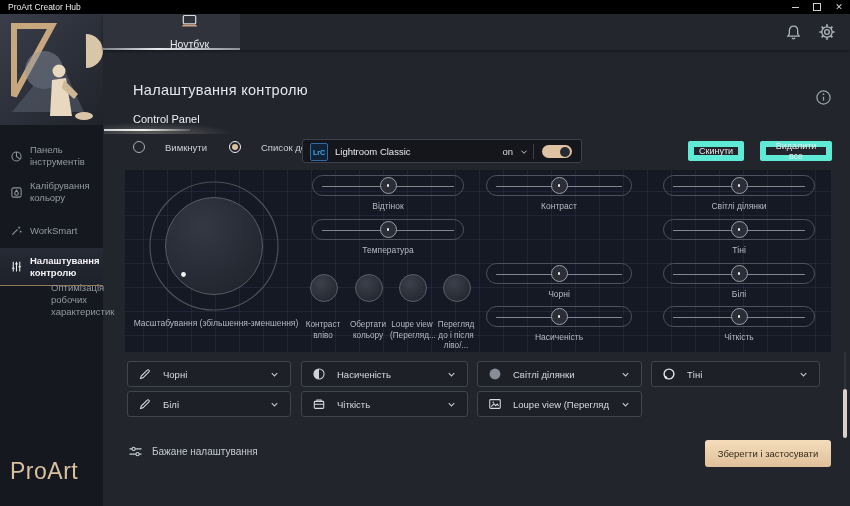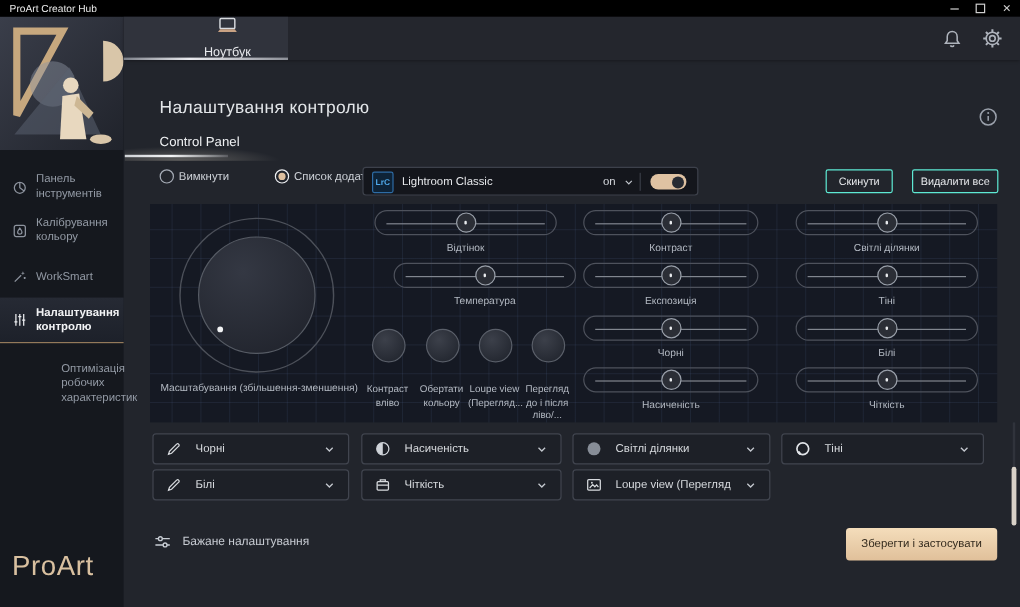--- a/index.html
+++ b/index.html
@@ -31,34 +31,34 @@
   .topicons{position:absolute;right:14px;top:0;height:36px;display:flex;align-items:center;gap:16px;}
 
   
   .page-title{position:absolute;left:133px;top:82px;font-size:14.5px;color:#e4e7ea;letter-spacing:.3px;}
   .info{position:absolute;left:815px;top:89px;cursor:pointer;}
   .subtab{position:absolute;left:133px;top:113px;font-size:11px;color:#eef0f2;cursor:pointer;}
   .subtab-glow{position:absolute;left:104px;top:122px;width:130px;height:12px;background:radial-gradient(ellipse at 35% 100%,rgba(255,244,222,.28),rgba(255,244,222,0) 70%);}
   .subtab-line{position:absolute;left:104px;top:129px;width:86px;height:1.5px;background:linear-gradient(90deg,#cfd2d6,#f4f5f7 45%,rgba(180,183,190,.25));}
 
   
-  .radio-wrap{position:absolute;display:flex;align-items:center;gap:4px;cursor:pointer;}
+  .radio-wrap{position:absolute;display:flex;align-items:center;gap:20px;cursor:pointer;}
   .radio{width:12px;height:12px;border-radius:50%;border:1.5px solid #a7adb7;box-sizing:border-box;position:relative;}
   .radio.sel{border-color:#eef0f3;}
   .radio.sel::after{content:"";position:absolute;inset:2px;border-radius:50%;background:#ddbf9e;}
   .radio-lbl{font-size:9.5px;color:#ccd0d6;}
   .appbox{position:absolute;left:302px;top:139px;width:280px;height:24px;background:#14161c;border:1px solid #3d414b;border-radius:3px;box-sizing:border-box;cursor:pointer;}
   .lrc{position:absolute;left:7px;top:3px;width:16px;height:16px;background:#0e2337;border:1px solid #2e6ca5;border-radius:2px;color:#4fa8e8;font-size:7px;font-weight:700;display:flex;align-items:center;justify-content:center;}
   .appname{position:absolute;left:32px;top:6px;font-size:9.5px;color:#e6e8eb;}
   .appstate{position:absolute;left:186px;top:6px;font-size:9.5px;color:#d6d9de;width:24px;text-align:right;}
   .appchev{position:absolute;left:216px;top:7px;}
   .appsep{position:absolute;left:230px;top:4px;width:1px;height:15px;background:#3a3e48;}
   .toggle{position:absolute;left:239px;top:5px;width:30px;height:13px;border-radius:7px;background:#dfc2a2;cursor:pointer;}
   .toggle .knob{position:absolute;right:2px;top:1.5px;width:10px;height:10px;border-radius:50%;background:#272b33;}
-  .btn{position:absolute;height:20px;border:1px solid #5eead4;border-radius:2px;background:transparent;color:#e8eaed;font-size:9px;display:flex;align-items:center;justify-content:center;box-sizing:border-box;cursor:pointer;font-family:inherit;}
+  .btn{position:absolute;height:20px;border:6px solid #5eead4;border-radius:2px;background:transparent;color:#e8eaed;font-size:9px;display:flex;align-items:center;justify-content:center;box-sizing:border-box;cursor:pointer;font-family:inherit;}
 
   
   .panel{position:absolute;left:125px;top:170px;width:706px;height:182px;background-color:#151923;
          background-image:linear-gradient(rgba(95,120,170,.13) 1px,transparent 1px),linear-gradient(90deg,rgba(95,120,170,.13) 1px,transparent 1px);
          background-size:24px 24px;background-position:-6px -3px;}
   .dial-label{position:absolute;left:120px;top:318px;width:192px;text-align:center;font-size:8.5px;color:#b4bac3;}
   .rbtn{position:absolute;width:26px;height:26px;border-radius:50%;border:1px solid #5a5f69;
         background:radial-gradient(circle at 38% 32%,#3c404a,#252932 75%);cursor:pointer;}
   .rbtn-lbl{position:absolute;width:44px;text-align:center;font-size:8.2px;line-height:10.5px;color:#b4bac3;}
   .sl{position:absolute;}
@@ -147,21 +147,21 @@
     </div>
 
     <div class="nav-item sel" style="top:234px;height:38px;">
       <svg width="13" height="13" viewBox="0 0 16 16" fill="none" stroke="#e9ebee" stroke-width="1.3">
         <path d="M4 2v12 M8 2v12 M12 2v12"></path>
         <path d="M2.4 10.2h3.2 M6.4 4.8h3.2 M10.4 8.4h3.2"></path>
       </svg>
       <div class="nav-lbl">Налаштування контролю</div>
     </div>
 
-    <div class="nav-item" style="top:284px;padding-left:44px;">
+    <div class="nav-item" style="top:264px;padding-left:44px;">
       <svg width="13" height="13" viewBox="0 0 16 16" fill="none" stroke="#8d939e" stroke-width="1.3">
         <circle cx="8" cy="8" r="5.6"></circle>
           <path d="M8 8.4 L10.6 5.4"></path>
           <circle cx="8" cy="8.6" r="1" fill="#8d939e" stroke="none"></circle>
       </svg>
       <div class="nav-lbl">Оптимізація робочих характеристик</div>
     </div>
 
     <div class="brand">ProArt</div>
   </div>
@@ -249,41 +249,34 @@
   <div class="rbtn-lbl" style="left:390px;top:320px;">Loupe view (Перегляд...</div>
   <div class="rbtn-lbl" style="left:434px;top:320px;">Перегляд до і після ліво/...</div>
 
   <div class="sl" style="left:312px;top:175px;width:152px;">
     <div class="sl-pill">
         <div class="sl-line"></div>
         <div class="sl-knob"></div>
       </div>
     <div class="sl-lbl">Відтінок</div>
   </div>
-  <div class="sl" style="left:328px;top:219px;width:152px;">
+  <div class="sl" style="left:312px;top:219px;width:152px;">
     <div class="sl-pill">
         <div class="sl-line"></div>
         <div class="sl-knob"></div>
       </div>
     <div class="sl-lbl">Температура</div>
   </div>
 
   <div class="sl" style="left:486px;top:175px;width:146px;">
     <div class="sl-pill">
         <div class="sl-line"></div>
         <div class="sl-knob"></div>
       </div>
     <div class="sl-lbl">Контраст</div>
-  </div>
-  <div class="sl" style="left:486px;top:219px;width:146px;">
-    <div class="sl-pill">
-        <div class="sl-line"></div>
-        <div class="sl-knob"></div>
-      </div>
-    <div class="sl-lbl">Експозиція</div>
   </div>
   <div class="sl" style="left:486px;top:263px;width:146px;">
     <div class="sl-pill">
         <div class="sl-line"></div>
         <div class="sl-knob"></div>
       </div>
     <div class="sl-lbl">Чорні</div>
   </div>
   <div class="sl" style="left:486px;top:306px;width:146px;">
     <div class="sl-pill">

